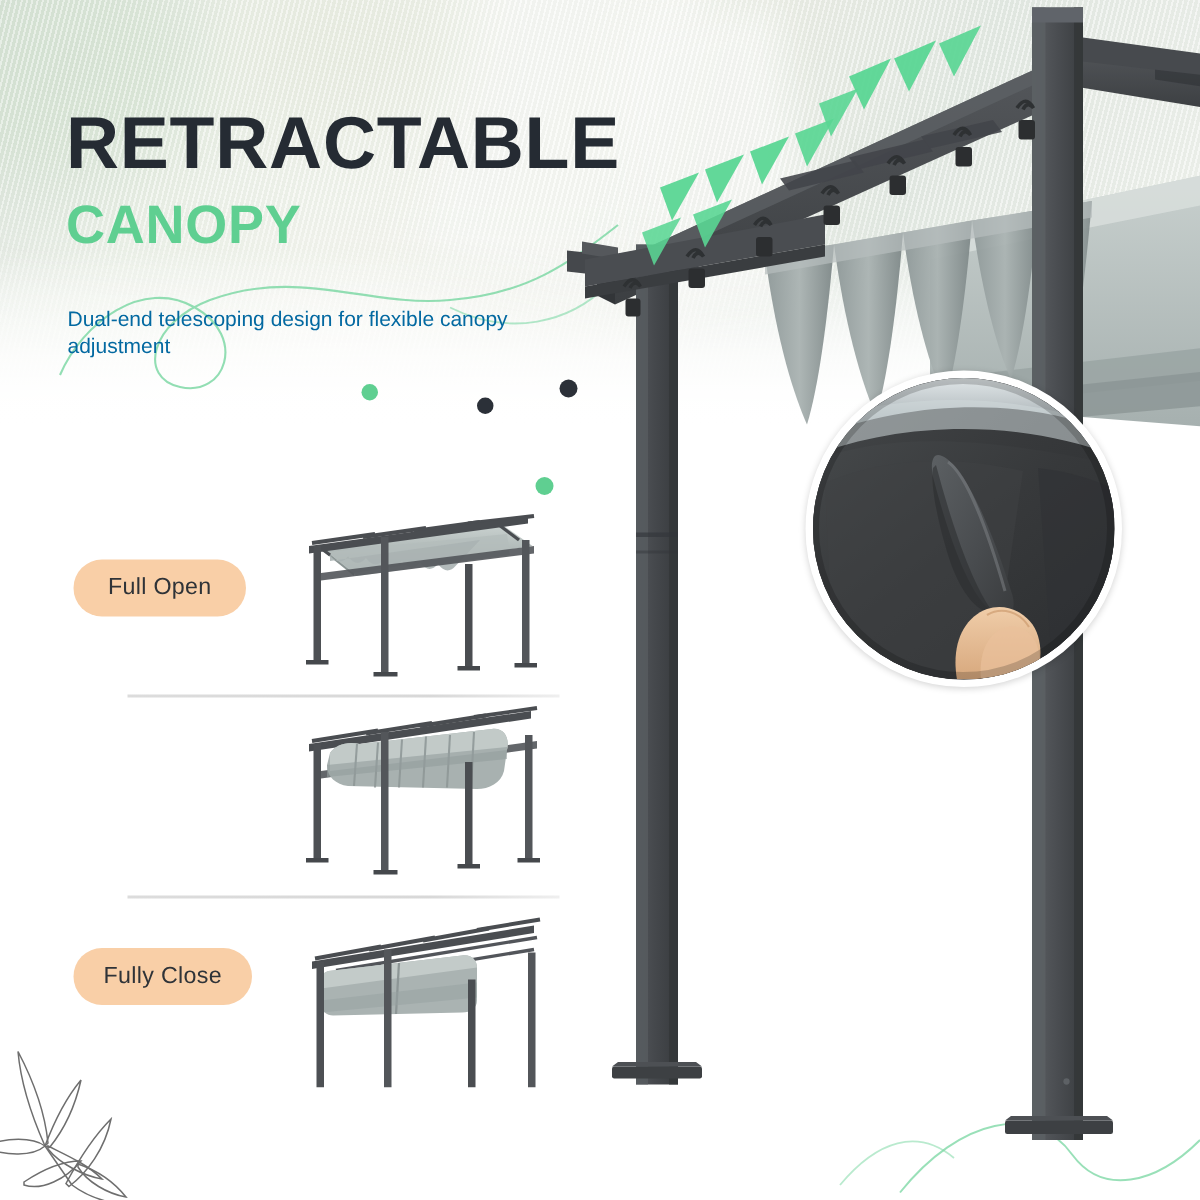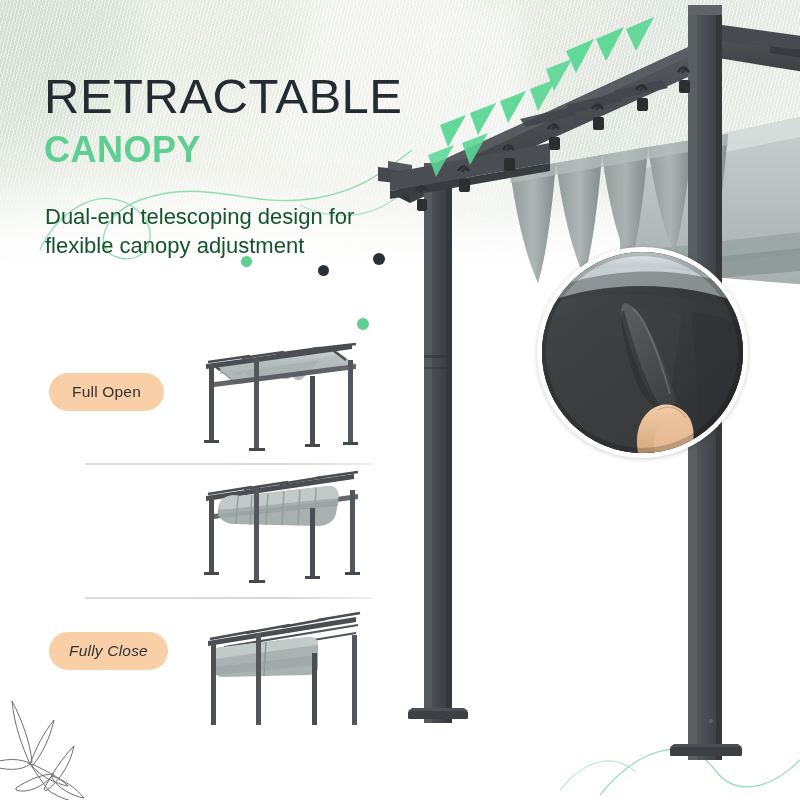--- a/index.html
+++ b/index.html
@@ -32,31 +32,31 @@
     position:absolute; border-radius:50%;
     filter:blur(26px); opacity:.55;
   }
   .bg-white-wedge {
     position:absolute; background:#f8f9f6; filter:blur(12px); opacity:.9;
   }
 
   
   .h1 {
     position:absolute; left:44px; top:72px;
-    font-size:49px; font-weight:400; letter-spacing:.5px;
+    font-size:49px; font-weight:700; letter-spacing:.5px;
     color:#252b33; line-height:1;
   }
   .h2 {
     position:absolute; left:44px; top:132px;
     font-size:36px; font-weight:700; letter-spacing:.5px;
     color:#5fcf91; line-height:1;
   }
   .sub {
     position:absolute; left:45px; top:203px; width:350px;
-    font-size:22px; font-weight:400; color:#14532d; line-height:1.3;
+    font-size:14px; font-weight:400; color:#0369a1; line-height:1.3;
   }
 
   
   .squiggle { position:absolute; left:0; top:0; width:800px; height:800px; pointer-events:none; }
 
   
   .dot { position:absolute; border-radius:50%; }
 
   
   .pill {
@@ -371,21 +371,21 @@
     <rect x="130" y="48" width="5" height="70" fill="#4a4d51"></rect>
     <rect x="170" y="30" width="5" height="84" fill="#53565a"></rect>
     <rect x="24" y="112" width="15" height="3" fill="#45484c"></rect>
     <rect x="69" y="120" width="16" height="3" fill="#45484c"></rect>
     <rect x="125" y="116" width="15" height="3" fill="#45484c"></rect>
     <rect x="165" y="112" width="15" height="3" fill="#45484c"></rect>
   </svg>
 
   <div class="divider" style="top:597px;"></div>
 
-  <div class="pill" style="left:49px;top:632px;width:119px;font-style:italic;">
+  <div class="pill" style="left:49px;top:632px;width:119px;">
     <span>Fully Close</span>
   </div>
   <svg class="thumb" style="left:180px;top:595px;width:190px;height:130px;" viewBox="0 0 190 130">
 
     <g stroke="#4a4d51" stroke-width="2.6" fill="none">
       <path d="M30,44 L74,36"></path>
         <path d="M66,38 L110,30"></path>
         <path d="M102,32 L146,24"></path>
         <path d="M138,25 L180,18"></path>
     </g>

